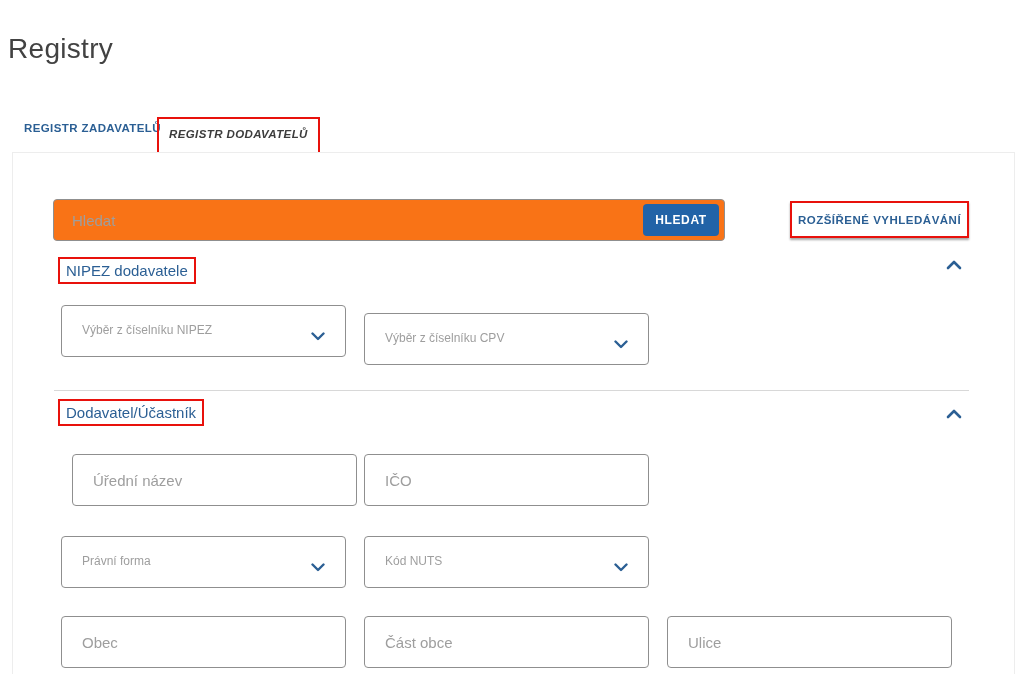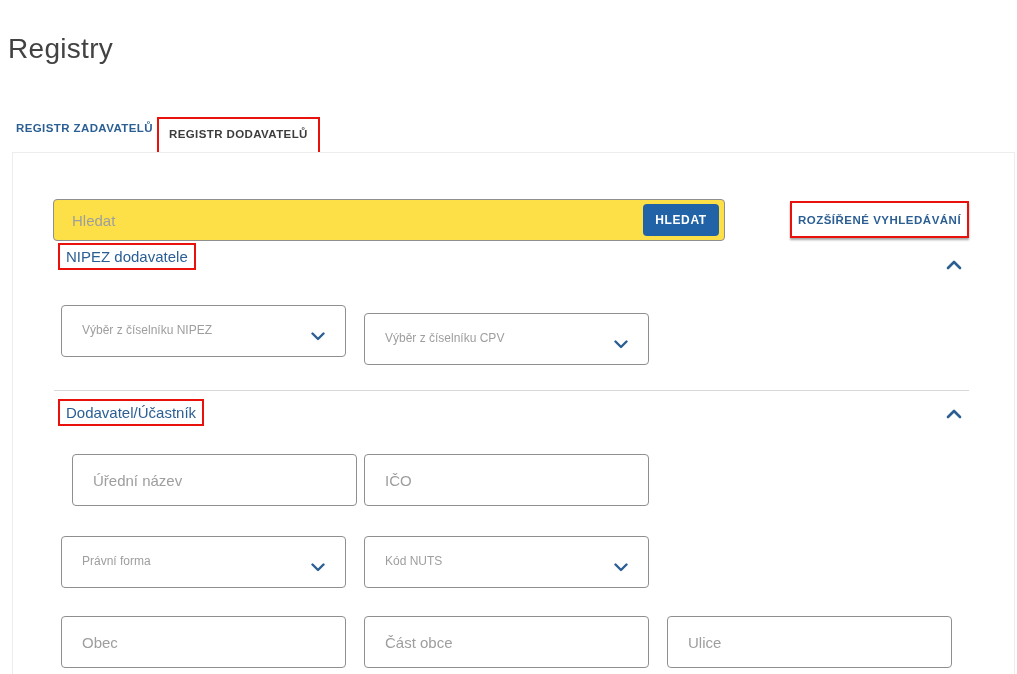--- a/index.html
+++ b/index.html
@@ -15,46 +15,46 @@
     font-size: 28px; font-weight: 400; color: #424242;
     letter-spacing: 0.3px;
   }
   
   .tabs { position: absolute; left: 8px; top: 117px; height: 31px; }
   .tab {
     position: absolute; top: 5px;
     font-size: 11.5px; font-weight: 700; letter-spacing: 0.4px;
     color: #2b5f94; cursor: pointer; white-space: nowrap;
   }
-  .tab-inactive { left: 8px; }
+  .tab-inactive { left: 16px; }
   .tab-active-wrap {
     position: absolute; left: 149px; top: 0;
     border: 2px solid #e8110c;           
-    padding: 5px 10px 14px 10px; cursor: pointer;
+    padding: 5px 10px 14px 10px; cursor: pointer; font-style: italic;
   }
   .tab-active-wrap .tab-label {
     font-size: 11.5px; font-weight: 700; letter-spacing: 0.4px;
     color: #3c3c3c; white-space: nowrap;
   }
   .tab-underline {
     position: absolute; left: 1px; right: 1px; bottom: 0;
     height: 3px; background: #3c3c3c;
   }
   
   .card {
     position: absolute; left: 12px; top: 152px;
     width: 1003px; height: 522px;
     background: #fff;
     border: 1px solid #ededed; border-bottom: none;
   }
   
   .search-field {
     position: absolute; left: 40px; top: 46px;
     width: 672px; height: 42px;
-    border: 1px solid #8f8f8f; border-radius: 4px; background: #fde047;
+    border: 1px solid #8f8f8f; border-radius: 4px; background: #f97316;
   }
   .search-field input {
     position: absolute; left: 0; top: 0; width: 620px; height: 40px;
     border: none; outline: none; background: transparent;
     padding: 0 0 0 18px; font-size: 15px; color: #424242;
     font-family: "Liberation Sans", sans-serif;
   }
   .search-field input::placeholder { color: #9e9e9e; opacity: 1; }
   .btn-primary {
     position: absolute; right: 5px; top: 4px;
@@ -118,21 +118,21 @@
 </div>
 
 <div class="card">
 
   <div class="search-field">
     <input type="text" placeholder="Hledat" style="">
     <button class="btn-primary">HLEDAT</button>
   </div>
   <button class="btn-advanced">ROZŠÍŘENÉ VYHLEDÁVÁNÍ</button>
 
-  <div class="section-title" style="top:90px">NIPEZ dodavatele</div>
+  <div class="section-title" style="top:104px">NIPEZ dodavatele</div>
   <div class="chev" style="top:104px">
     <svg width="16" height="12" viewBox="0 0 16 12">
       <path d="M2 9l6-6 6 6" fill="none" stroke="#2b5f94" stroke-width="2.6" stroke-linecap="round" stroke-linejoin="round"></path>
     </svg>
   </div>
 
   <div class="field select-field" style="left:48px;top:152px">
     <span class="ph">Výběr z číselníku NIPEZ</span>
     <span class="chev-down">
       <svg width="14" height="9" viewBox="0 0 14 9">

